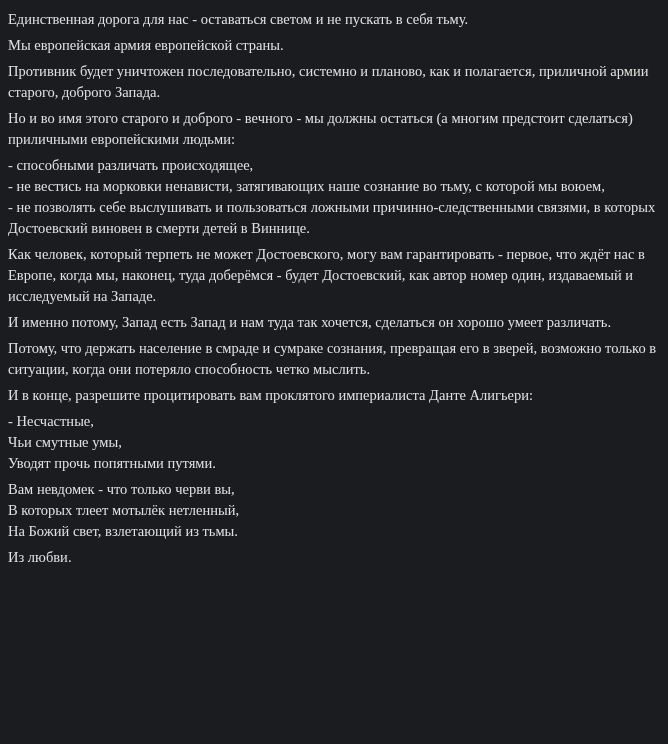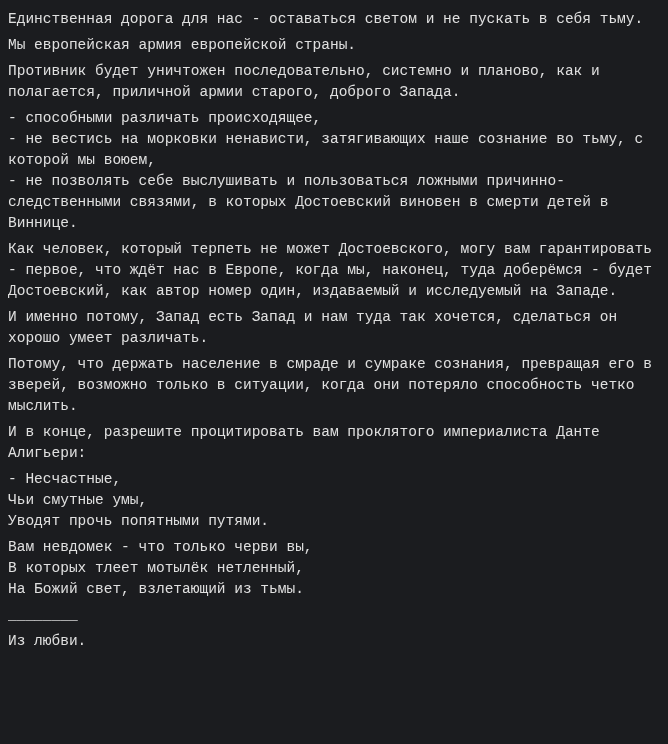--- a/index.html
+++ b/index.html
@@ -10,21 +10,21 @@
     width: 668px;
     height: 744px;
     background: #1b1c1f;
     overflow: hidden;
   }
   .post {
     box-sizing: border-box;
     width: 668px;
     min-height: 744px;
     padding: 9px 8px 10px 8px;
-    font-family: Liberation Mono, monospace;
+    font-family: Liberation Serif, serif;
     font-size: 14.5px;
     line-height: 21px;
     color: #e0e0e0;
     -webkit-font-smoothing: antialiased;
   }
   .post p {
     margin: 0 0 5px 0;
     white-space: pre-wrap;
     word-wrap: break-word;
   }
@@ -35,28 +35,28 @@
     letter-spacing: 0;
   }
 </style>
 </head>
 <body>
 
 <div class="post">
   <p>Единственная дорога для нас - оставаться светом и не пускать в себя тьму.</p>
   <p>Мы европейская армия европейской страны.</p>
   <p>Противник будет уничтожен последовательно, системно и планово, как и полагается, приличной армии старого, доброго Запада.</p>
+  <p>Но и во имя этого старого и доброго - вечного - мы должны остаться (а многим предстоит сделаться) приличными европейскими людьми:</p>
   <p>- способными различать происходящее,
 - не вестись на морковки ненависти, затягивающих наше сознание во тьму, с которой мы воюем,
 - не позволять себе выслушивать и пользоваться ложными причинно-следственными связями, в которых Достоевский виновен в смерти детей в Виннице.</p>
   <p>Как человек, который терпеть не может Достоевского, могу вам гарантировать - первое, что ждёт нас в Европе, когда мы, наконец, туда доберёмся - будет Достоевский, как автор номер один, издаваемый и исследуемый на Западе.</p>
   <p>И именно потому, Запад есть Запад и нам туда так хочется, сделаться он хорошо умеет различать.</p>
   <p>Потому, что держать население в смраде и сумраке сознания, превращая его в зверей, возможно только в ситуации, когда они потеряло способность четко мыслить.</p>
   <p>И в конце, разрешите процитировать вам проклятого империалиста Данте Алигьери:</p>
   <p>- Несчастные,
 Чьи смутные умы,
 Уводят прочь попятными путями.</p>
   <p>Вам невдомек - что только черви вы,
 В которых тлеет мотылёк нетленный,
 На Божий свет, взлетающий из тьмы.</p>
-  <p class="divider">________</p>
   <p>Из любви.</p>
 </div>
 
 </body></html>

